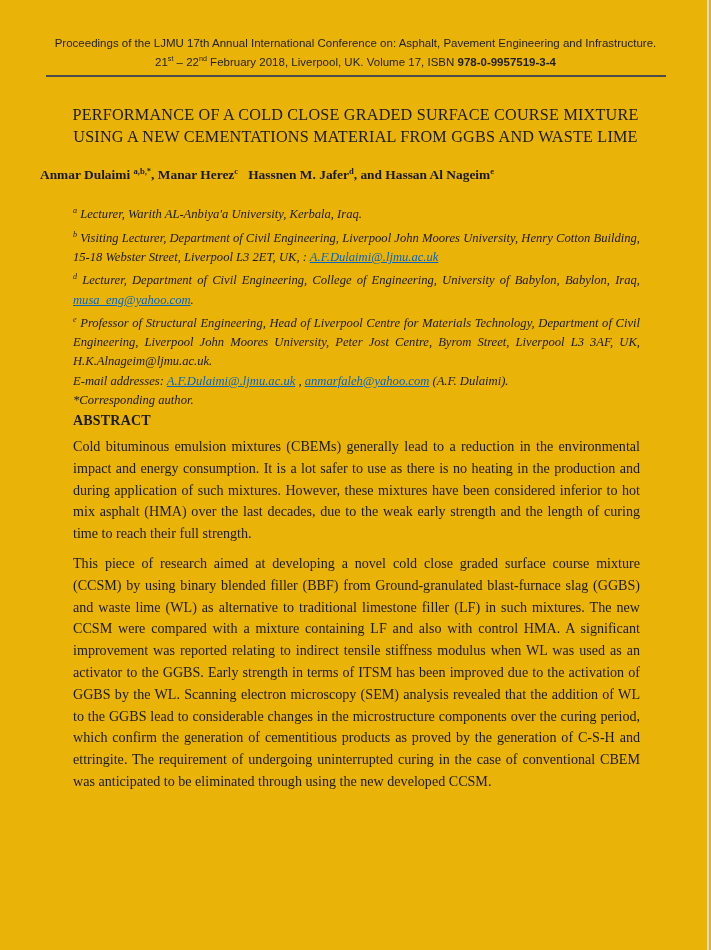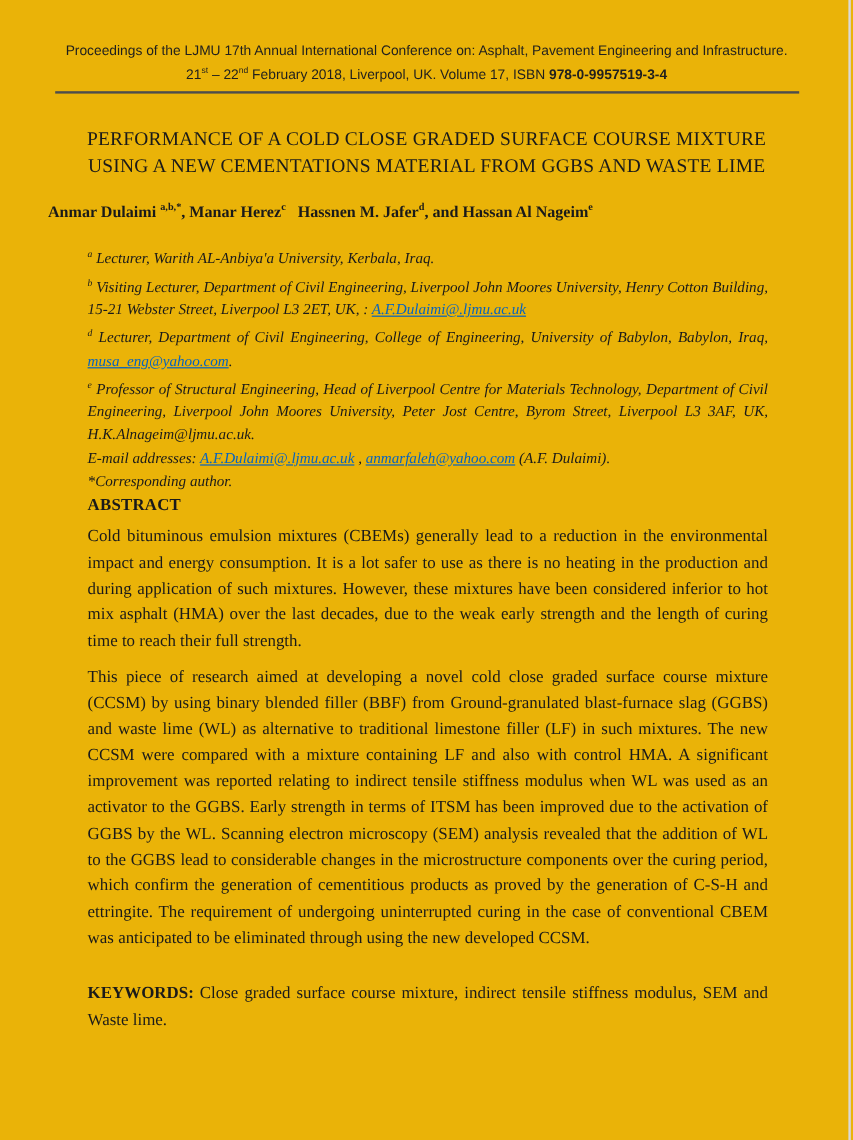--- a/index.html
+++ b/index.html
@@ -81,28 +81,27 @@
     <div class="header-line"><span>21</span><sup>st</sup><span> – 22</span><sup>nd</sup><span> February 2018, Liverpool, UK. Volume 17, ISBN </span><b>978-0-9957519-3-4</b></div>
     <div class="header-rule"></div>
   </div>
 
   <h1 class="title">PERFORMANCE OF A COLD CLOSE GRADED SURFACE COURSE MIXTURE USING A NEW CEMENTATIONS MATERIAL FROM GGBS AND WASTE LIME</h1>
 
   <p class="authors"><span>Anmar Dulaimi </span><sup>a,b,*</sup><span>, Manar Herez</span><sup>c</sup><span>&nbsp;&nbsp; Hassnen M. Jafer</span><sup>d</sup><span>, and Hassan Al Nageim</span><sup>e</sup></p>
 
   <div class="affil-block">
     <p class="affil"><sup>a</sup><span> Lecturer, Warith AL-Anbiya'a University, Kerbala, Iraq.</span></p>
-    <p class="affil"><sup>b</sup><span> Visiting Lecturer, Department of Civil Engineering, Liverpool John Moores University, Henry Cotton Building, 15-21 Webster Street, Liverpool L3 2ET, UK, : </span><a href="#" class="email-link">A.F.Dulaimi@.ljmu.ac.uk</a></p>
+    <p class="affil"><sup>b</sup><span> Visiting Lecturer, Department of Civil Engineering, Liverpool John Moores University, Henry Cotton Building, 15-18 Webster Street, Liverpool L3 2ET, UK, : </span><a href="#" class="email-link">A.F.Dulaimi@.ljmu.ac.uk</a></p>
     <p class="affil"><sup>d</sup><span> Lecturer, Department of Civil Engineering, College of Engineering, University of Babylon, Babylon, Iraq, </span><a href="#" class="email-link">musa_eng@yahoo.com</a><span>.</span></p>
     <p class="affil"><sup>e</sup><span> Professor of Structural Engineering, Head of Liverpool Centre for Materials Technology, Department of Civil Engineering, Liverpool John Moores University, Peter Jost Centre, Byrom Street, Liverpool L3 3AF, UK, H.K.Alnageim@ljmu.ac.uk.</span></p>
     <p class="affil"><span>E-mail addresses: </span><a href="#" class="email-link">A.F.Dulaimi@.ljmu.ac.uk</a><span> , </span><a href="#" class="email-link">anmarfaleh@yahoo.com</a><span> (A.F. Dulaimi).</span></p>
     <p class="affil"><span>*Corresponding author.</span></p>
   </div>
 
   <h2 class="abstract-heading">ABSTRACT</h2>
 
   <p class="body-para">Cold bituminous emulsion mixtures (CBEMs) generally lead to a reduction in the environmental impact and energy consumption. It is a lot safer to use as there is no heating in the production and during application of such mixtures. However, these mixtures have been considered inferior to hot mix asphalt (HMA) over the last decades, due to the weak early strength and the length of curing time to reach their full strength.</p>
   <p class="body-para second">This piece of research aimed at developing a novel cold close graded surface course mixture (CCSM) by using binary blended filler (BBF) from Ground-granulated blast-furnace slag (GGBS) and waste lime (WL) as alternative to traditional limestone filler (LF) in such mixtures. The new CCSM were compared with a mixture containing LF and also with control HMA. A significant improvement was reported relating to indirect tensile stiffness modulus when WL was used as an activator to the GGBS. Early strength in terms of ITSM has been improved due to the activation of GGBS by the WL. Scanning electron microscopy (SEM) analysis revealed that the addition of WL to the GGBS lead to considerable changes in the microstructure components over the curing period, which confirm the generation of cementitious products as proved by the generation of C-S-H and ettringite. The requirement of undergoing uninterrupted curing in the case of conventional CBEM was anticipated to be eliminated through using the new developed CCSM.</p>
 
-  <p class="keywords"><b>KEYWORDS:</b><span> Close graded surface course mixture, indirect tensile stiffness modulus, SEM and Waste lime.</span></p>
 
   <div class="page-edge"></div>
 </div>
 
 </body></html>

